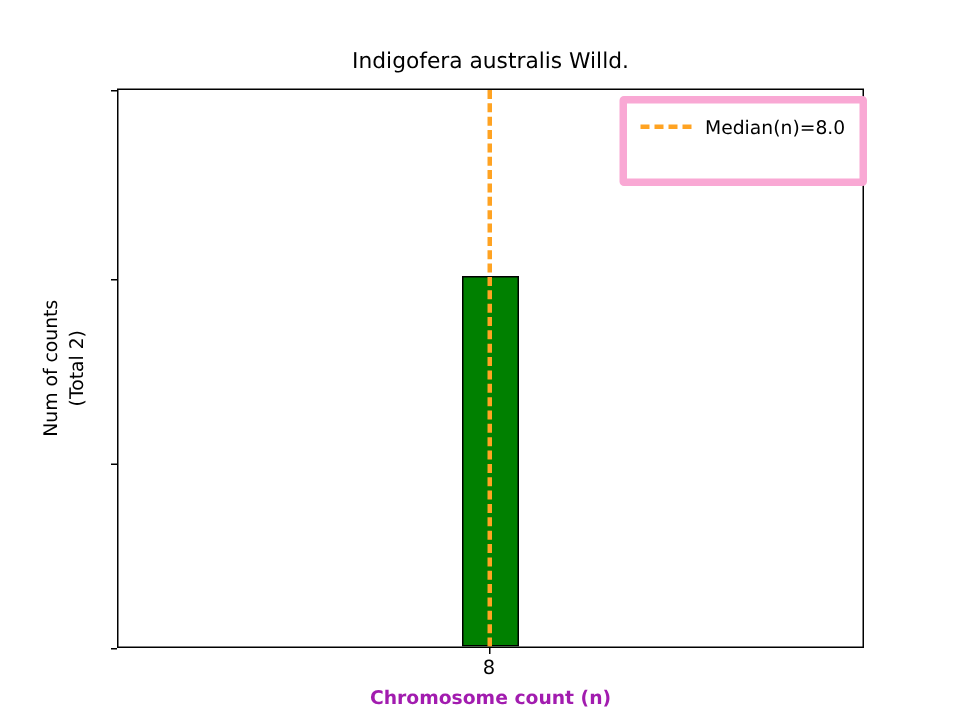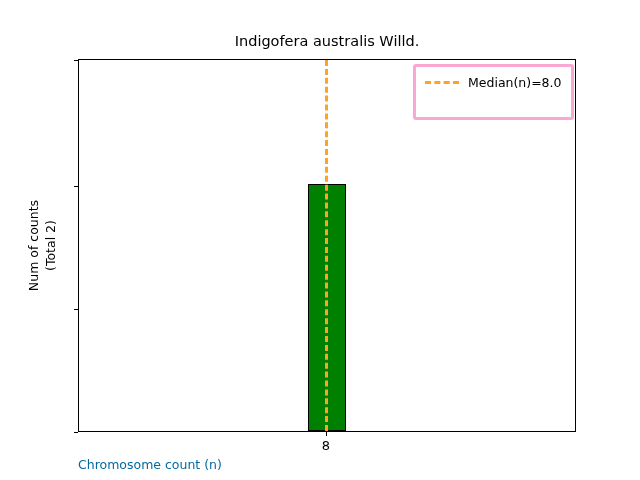--- a/index.html
+++ b/index.html
@@ -101,32 +101,33 @@
     font-size: 13px;
     color: #000000;
     transform: translateX(-50%);
     white-space: nowrap;
   }
   #xlabel {
     position: absolute;
     left: 78px;
     top: 453px;
     width: 498px;
-    text-align: left;
+    text-align: center;
     font-size: 12.5px;
-    color: #0369a1;
+    color: #a21caf;
     white-space: nowrap;
+    font-weight: bold;
   }
 
   
   #legend {
     position: absolute;
     left: 413px;
     top: 60px;
-    border: 3px solid #f9a8d4;
+    border: 5px solid #f9a8d4;
     border-radius: 3px;
     background: #ffffff;
     padding: 6px 9px 6px 9px;
     box-sizing: border-box;
   }
   .legend-row {
     display: flex;
     align-items: center;
     height: 19px;
   }

